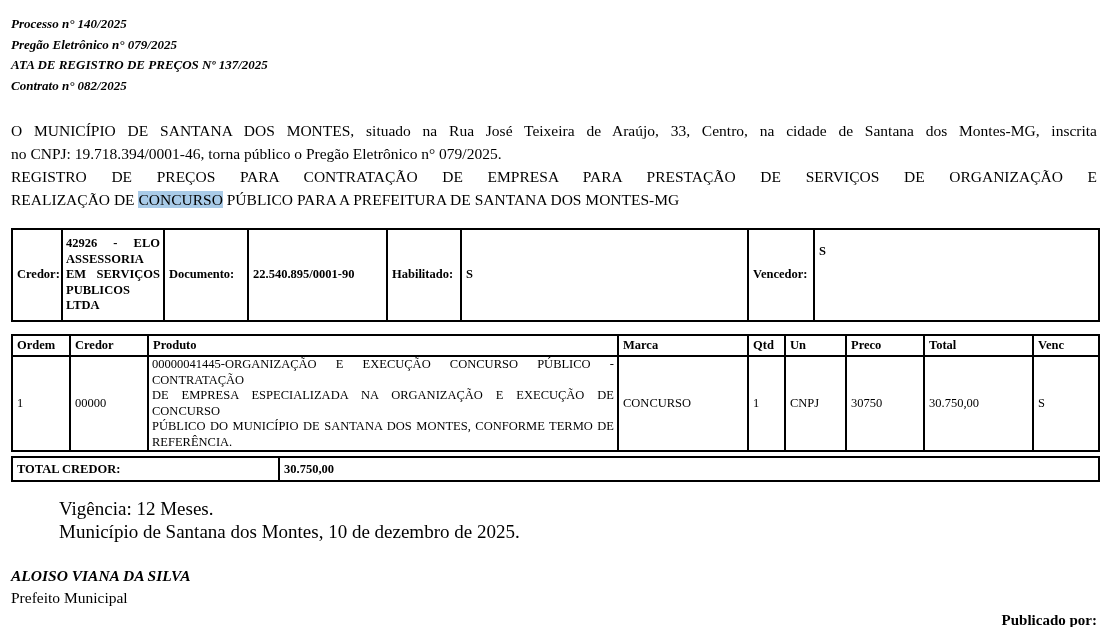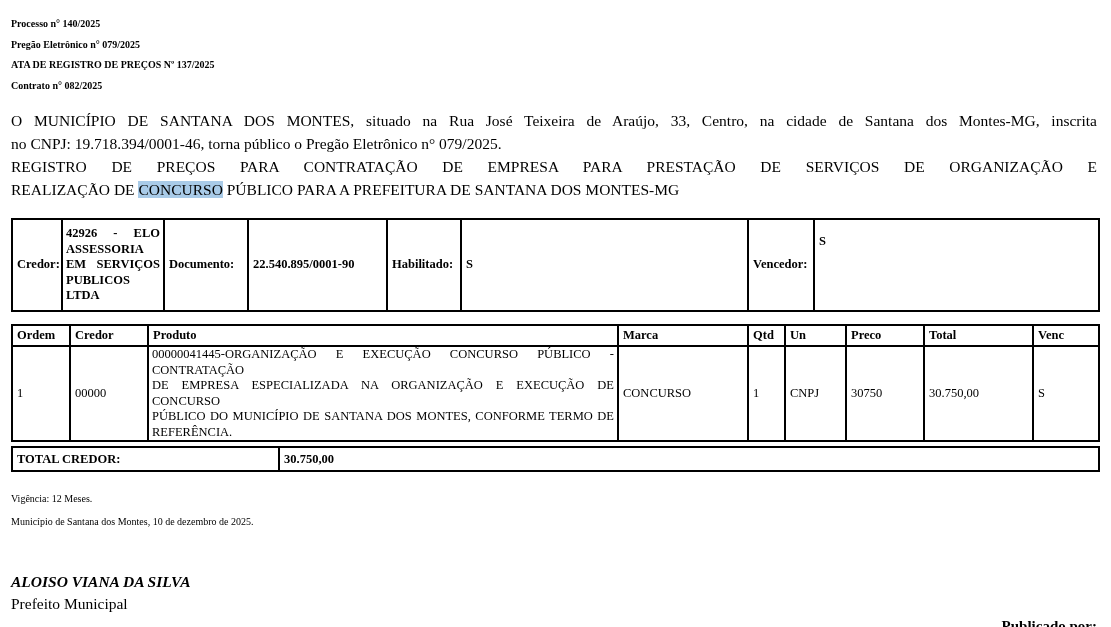--- a/index.html
+++ b/index.html
@@ -4,43 +4,43 @@
 <style>
   html, body { margin: 0; padding: 0; }
   body {
     width: 1111px; height: 627px;
     background: #ffffff; color: #000000;
     font-family: "Liberation Serif", "DejaVu Serif", serif;
     overflow: hidden;
     box-sizing: border-box;
     padding: 14px 14px 0 11px;
   }
-  .hdr { font-weight: 700; font-size: 10px; line-height: 20.5px; }
-  .para { margin-top: 13px; font-size: 15.5px; line-height: 23px; }
+  .hdr { font-weight: 700; font-size: 13px; line-height: 20.5px; font-style: italic; }
+  .para { margin-top: 23px; font-size: 15.5px; line-height: 23px; }
   .jfull { text-align: justify; text-align-last: justify; }
   .hl { background: #a9cbe8; }
 
   table.t { border-collapse: collapse; table-layout: fixed; width: 1087px; }
   table.t td, table.t th { border: 2px solid #000; padding: 1px 4px; overflow: hidden; }
 
   .t1 { margin-top: 17px; font-size: 12.5px; line-height: 15.5px; font-weight: 700; }
   .t1 td { height: 75px; vertical-align: middle; }
   .t1 td.vtop { vertical-align: top; padding-top: 14px; }
   .t1 td.just { text-align: justify; padding: 2px 3px; }
 
   .t2 { margin-top: 12px; font-size: 12.5px; line-height: 15.5px; }
   .t2 th { font-weight: 700; text-align: left; height: 17px; vertical-align: middle; }
   .t2 td { height: 60px; vertical-align: middle; }
   .t2 td.prod { padding: 0 3px; }
 
   .t3 { margin-top: 4px; font-size: 12.5px; font-weight: 700; }
   .t3 td { height: 20px; vertical-align: middle; }
 
-  .closing { margin-top: 15px; font-size: 10px; line-height: 23px; }
-  .sig { margin-top: 38px; font-size: 15.5px; line-height: 22px; }
+  .closing { margin-top: 15px; font-size: 19px; line-height: 23px; margin-left: 48px; }
+  .sig { margin-top: 22px; font-size: 15.5px; line-height: 22px; }
   .sig-name { font-weight: 700; font-style: italic; }
   .pub { text-align: right; font-size: 15px; line-height: 21px; margin-top: 1px; }
   .b { font-weight: 700; }
 </style>
 </head>
 <body>
 
 <div>
 
   <div class="hdr">

